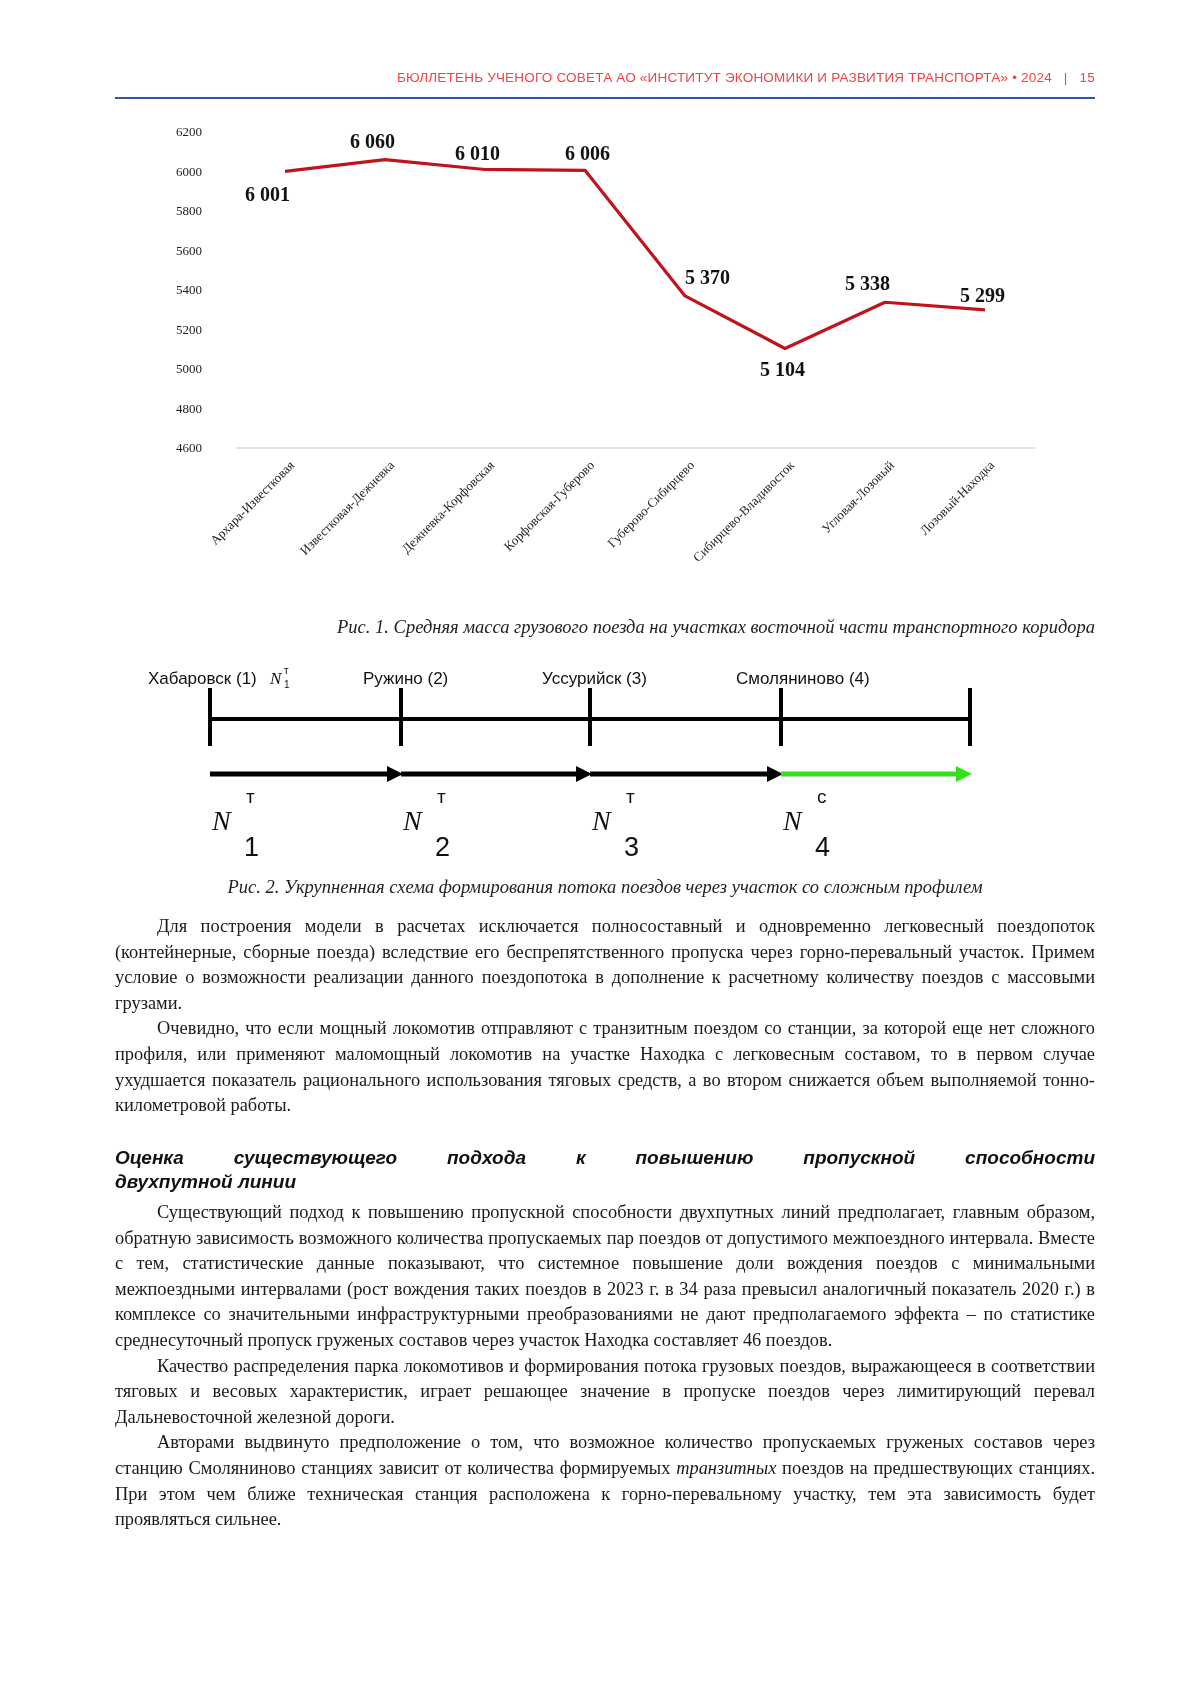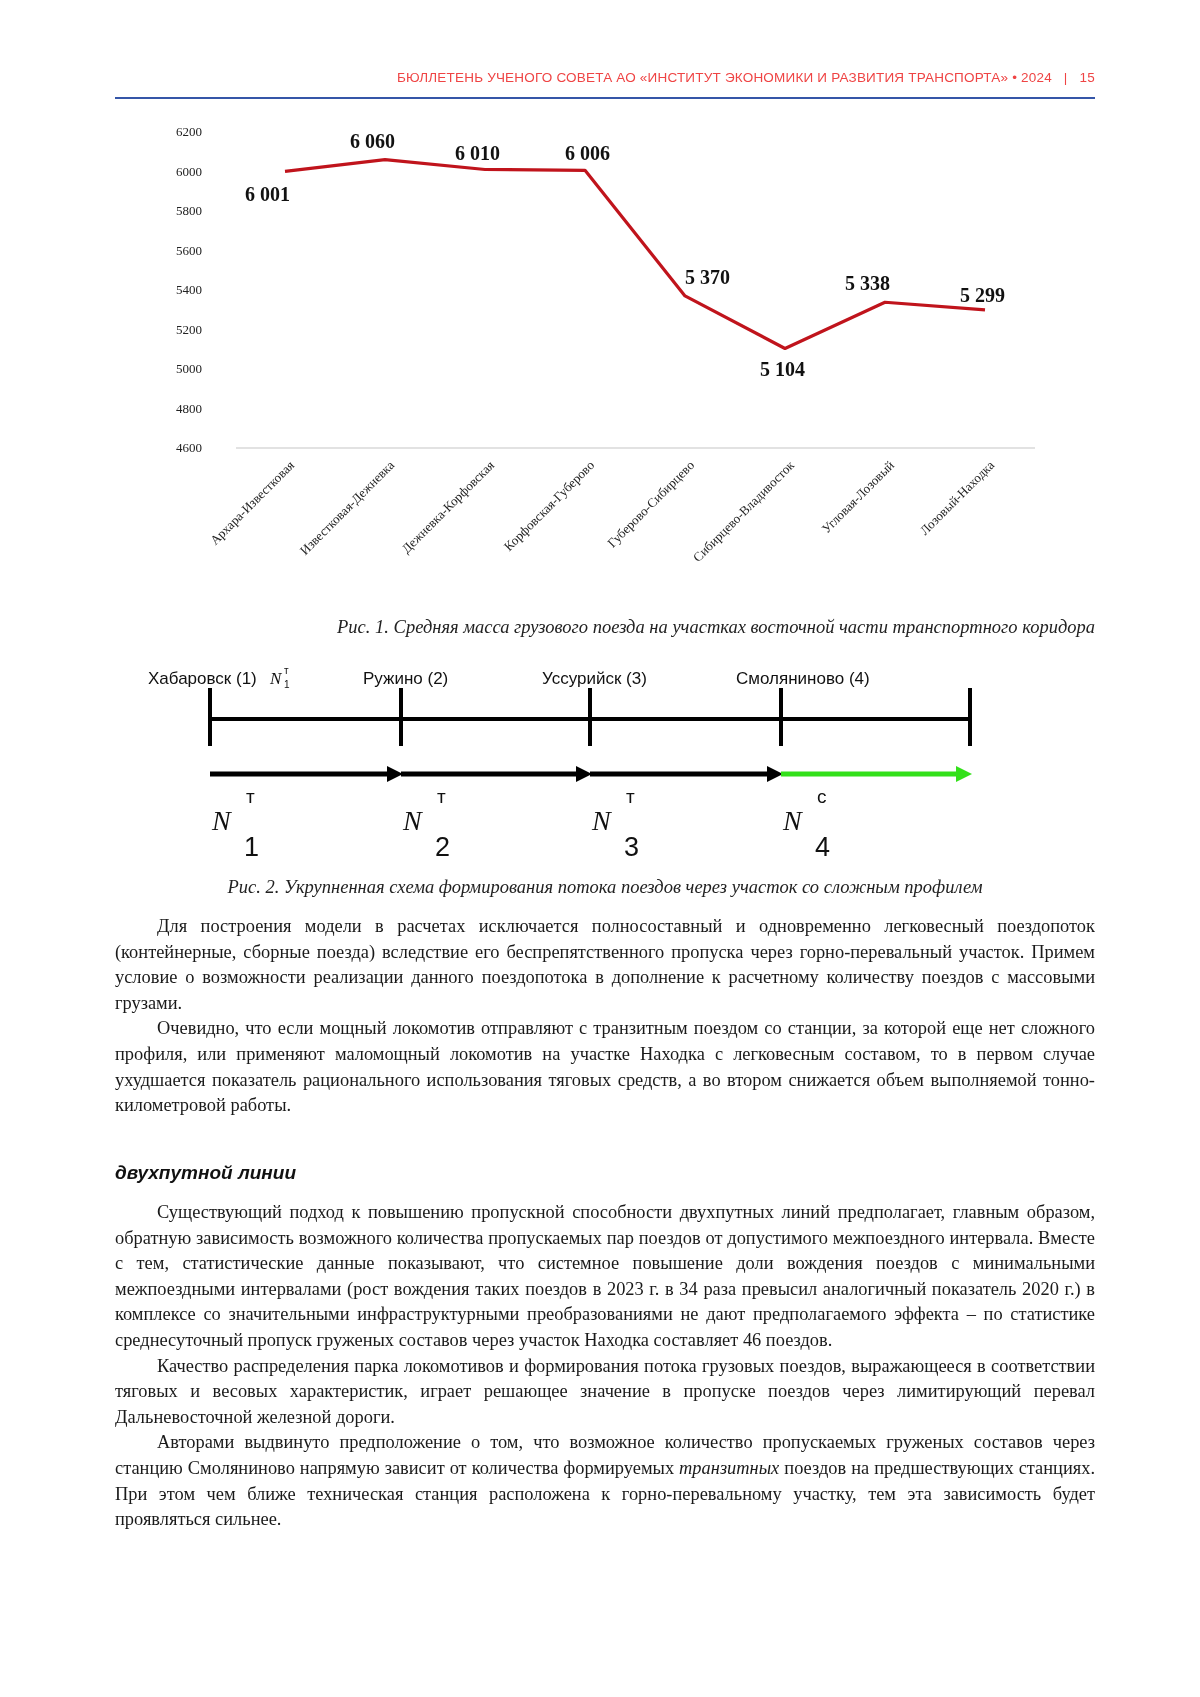--- a/index.html
+++ b/index.html
@@ -28,21 +28,21 @@
   .n-small { font-family: "Liberation Serif", serif; font-style: italic; font-size: 17px; fill: #111; }
   .n-small-s { font-family: "Liberation Sans", sans-serif; font-size: 10px; fill: #111; }
 
   .body-text { position: absolute; left: 115px; width: 980px; font-family: "Liberation Serif", serif;
     font-size: 18.4px; line-height: 25.6px; text-align: justify; color: #1a1a1a; }
   .body-text p { margin: 0; text-indent: 42px; }
   .section-title { position: absolute; left: 115px; width: 980px; font-family: "Liberation Sans", sans-serif;
     font-weight: bold; font-style: italic; font-size: 19px; line-height: 24px; text-align: justify;
     text-align-last: left; color: #111; }
   .section-title .l1 { display: block; text-align: justify; text-align-last: justify; }
-  .section-title .l2 { display: block; margin-top: 15px; }
+  .section-title .l2 { display: block; }
   .ital { font-style: italic; }
 </style>
 </head>
 <body>
 
 <div class="running-head">
   <span>БЮЛЛЕТЕНЬ УЧЕНОГО СОВЕТА АО «ИНСТИТУТ ЭКОНОМИКИ И РАЗВИТИЯ ТРАНСПОРТА» • 2024</span><span class="sep">|</span><span>15</span>
 </div>
 <div class="head-rule"></div>
 
@@ -117,20 +117,21 @@
     </svg>
 </div>
 <div class="caption" style="top:877px;">Рис. 2. Укрупненная схема формирования потока поездов через участок со сложным профилем</div>
 
 <div class="body-text" style="top:914px;">
   <p>Для построения модели в расчетах исключается полносоставный и одновременно легковесный поездопоток (контейнерные, сборные поезда) вследствие его беспрепятственного пропуска через горно-перевальный участок. Примем условие о возможности реализации данного поездопотока в дополнение к расчетному количеству поездов с массовыми грузами.</p>
   <p>Очевидно, что если мощный локомотив отправляют с транзитным поездом со станции, за которой еще нет сложного профиля, или применяют маломощный локомотив на участке Находка с легковесным составом, то в первом случае ухудшается показатель рационального использования тяговых средств, а во втором снижается объем выполняемой тонно-километровой работы.</p>
 </div>
 
 <div class="section-title" style="top:1146px;">
+  <span class="l1">Оценка существующего подхода к повышению пропускной способности</span>
   <span class="l2">двухпутной линии</span>
 </div>
 
 <div class="body-text" style="top:1200px;">
   <p>Существующий подход к повышению пропускной способности двухпутных линий предполагает, главным образом, обратную зависимость возможного количества пропускаемых пар поездов от допустимого межпоездного интервала. Вместе с тем, статистические данные показывают, что системное повышение доли вождения поездов с минимальными межпоездными интервалами (рост вождения таких поездов в 2023 г. в 34 раза превысил аналогичный показатель 2020 г.) в комплексе со значительными инфраструктурными преобразованиями не дают предполагаемого эффекта – по статистике среднесуточный пропуск груженых составов через участок Находка составляет 46 поездов.</p>
   <p>Качество распределения парка локомотивов и формирования потока грузовых поездов, выражающееся в соответствии тяговых и весовых характеристик, играет решающее значение в пропуске поездов через лимитирующий перевал Дальневосточной железной дороги.</p>
-  <p><span>Авторами выдвинуто предположение о том, что возможное количество пропускаемых груженых составов через станцию Смоляниново напрямую зависит от количества формируемых </span><span class="ital">транзитных</span><span> поездов на предшествующих станциях. При этом чем ближе техническая станция расположена к горно-перевальному участку, тем эта зависимость будет проявляться сильнее.</span></p>
+  <p><span>Авторами выдвинуто предположение о том, что возможное количество пропускаемых груженых составов через станцию Смоляниново станциях зависит от количества формируемых </span><span class="ital">транзитных</span><span> поездов на предшествующих станциях. При этом чем ближе техническая станция расположена к горно-перевальному участку, тем эта зависимость будет проявляться сильнее.</span></p>
 </div>
 
 </body></html>

